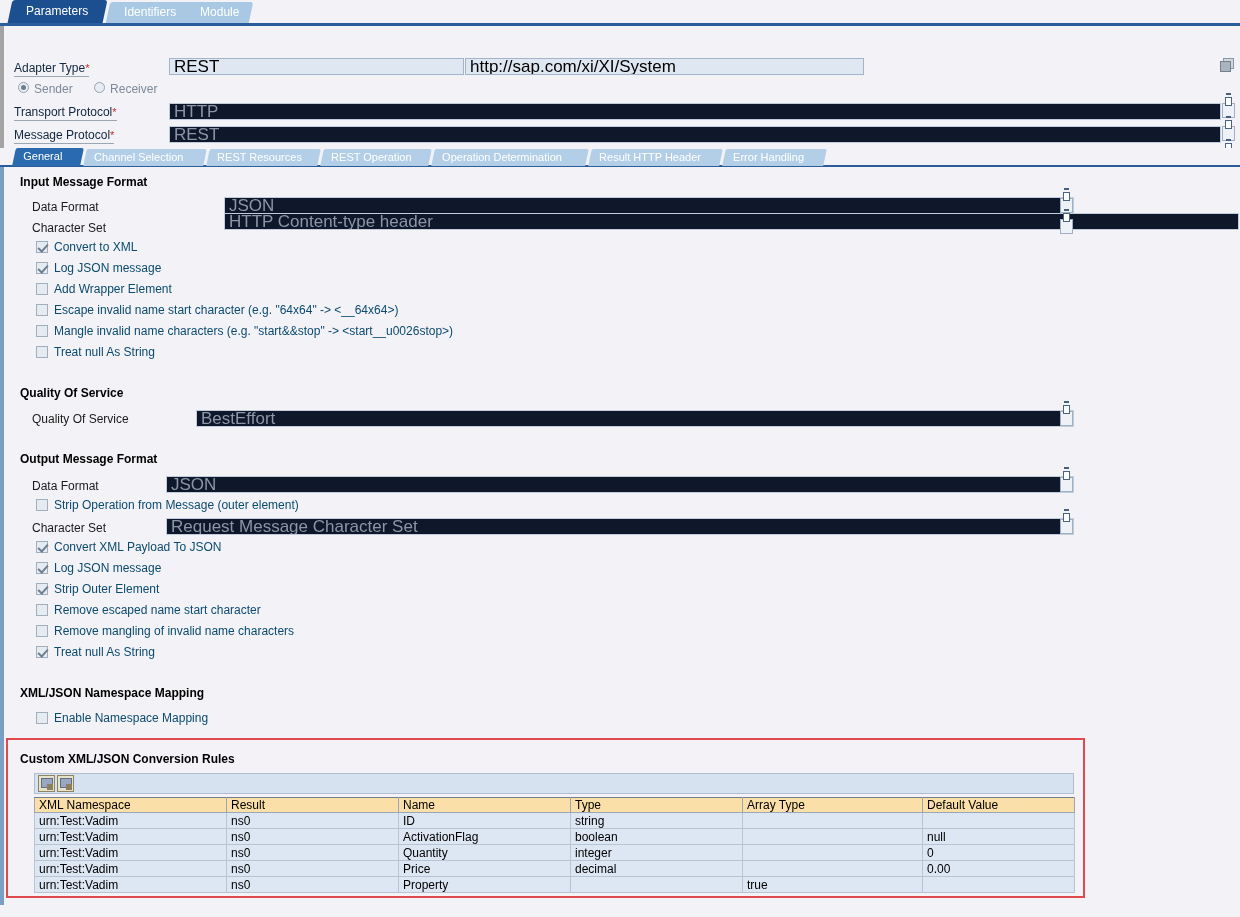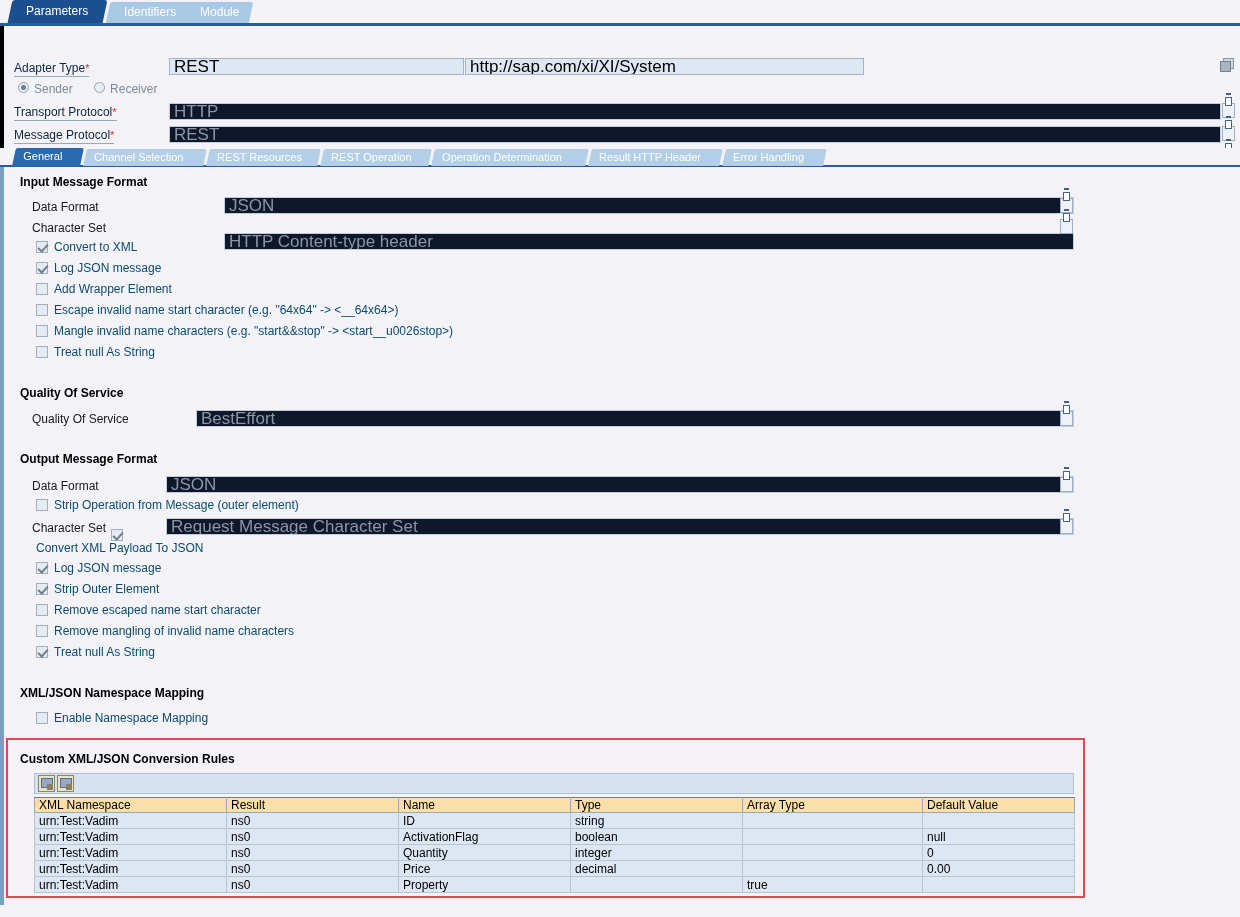--- a/index.html
+++ b/index.html
@@ -41,21 +41,21 @@
     font-weight: normal;
     top: 0; height: 23px; padding-top: 4px;
   }
 
   
   .form-top {
     position: relative;
     padding: 7px;
     height: 122px;
     background: #f2f2f7;
-    border-left: 4px solid #000000;
+    border-left: 4px solid #a3a3a3;
   }
   .lbl {
     position: absolute;
     font-size: 12px;
     color: #10263e;
     white-space: nowrap;
   }
   .lbl.under { border-bottom: 1px solid #9aa7b4; padding-bottom: 1px; }
   .req { color: #d02b2b; font-size: 11px; }
 
@@ -322,21 +322,21 @@
   <div class="sect-title" style="left:16px;top:8px;">Input Message Format</div>
 
   <div class="lbl" style="left:28px;top:33px;color:#1a1a1a;">Data Format</div>
   <div class="fld wide-ro" style="left:220px;top:30px;width:850px;">JSON</div>
   <div class="f4" style="left:1056px;top:31px;">
       <u></u>
       <i></i>
     </div>
 
   <div class="lbl" style="left:28px;top:54px;color:#1a1a1a;">Character Set</div>
-  <div class="fld wide-ro" style="left:220px;top:66px;width:850px;">HTTP Content-type header</div>
+  <div class="fld wide-ro" style="left:220px;top:46px;width:1015px;">HTTP Content-type header</div>
   <div class="f4" style="left:1056px;top:52px;">
       <u></u>
       <i></i>
     </div>
 
   <div class="cb-row" style="left:32px;top:73px;">
     <i class="cb on"></i>
     <span class="t">Convert to XML</span>
   </div>
   <div class="cb-row" style="left:32px;top:94px;">
@@ -382,21 +382,21 @@
     <span class="t">Strip Operation from Message (outer element)</span>
   </div>
 
   <div class="lbl" style="left:28px;top:354px;color:#1a1a1a;">Character Set</div>
   <div class="fld wide-ro" style="left:162px;top:351px;width:908px;">Request Message Character Set</div>
   <div class="f4" style="left:1056px;top:352px;">
       <u></u>
       <i></i>
     </div>
 
-  <div class="cb-row" style="left:32px;top:362px;flex-direction:column;">
+  <div class="cb-row" style="left:32px;top:373px;">
     <i class="cb on"></i>
     <span class="t">Convert XML Payload To JSON</span>
   </div>
   <div class="cb-row" style="left:32px;top:394px;">
     <i class="cb on"></i>
     <span class="t">Log JSON message</span>
   </div>
   <div class="cb-row" style="left:32px;top:415px;">
     <i class="cb on"></i>
     <span class="t">Strip Outer Element</span>

